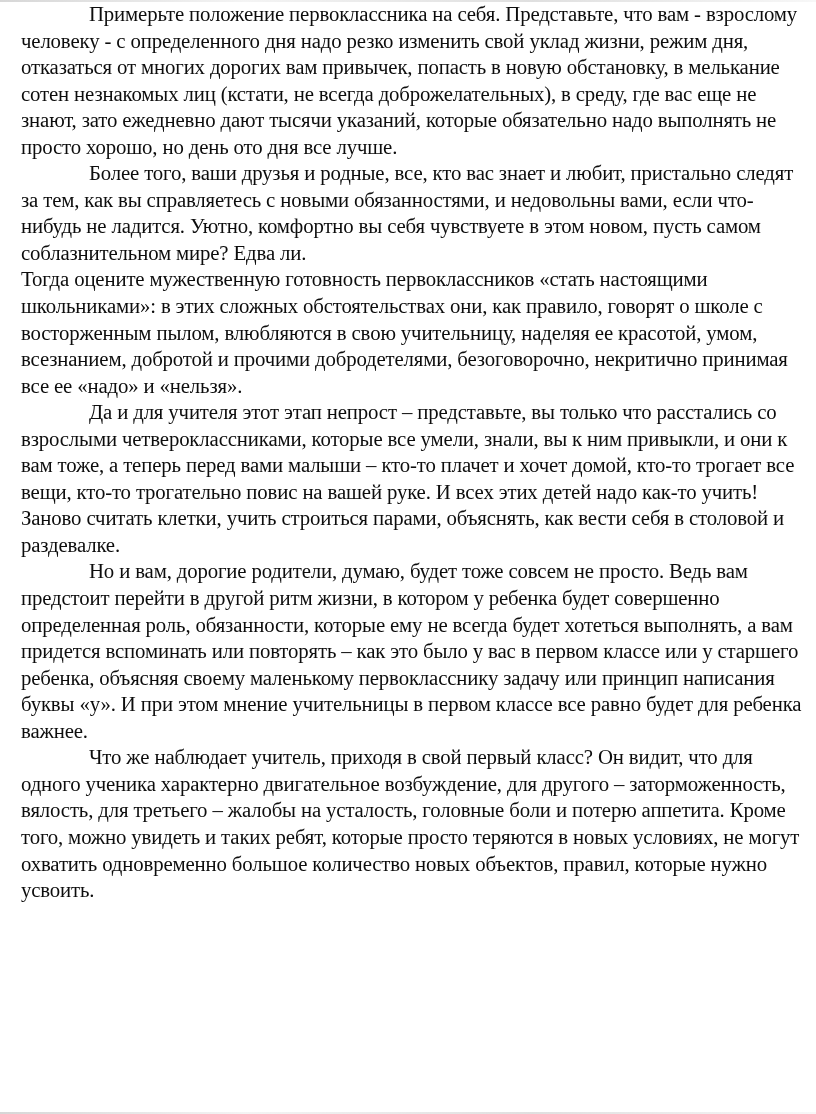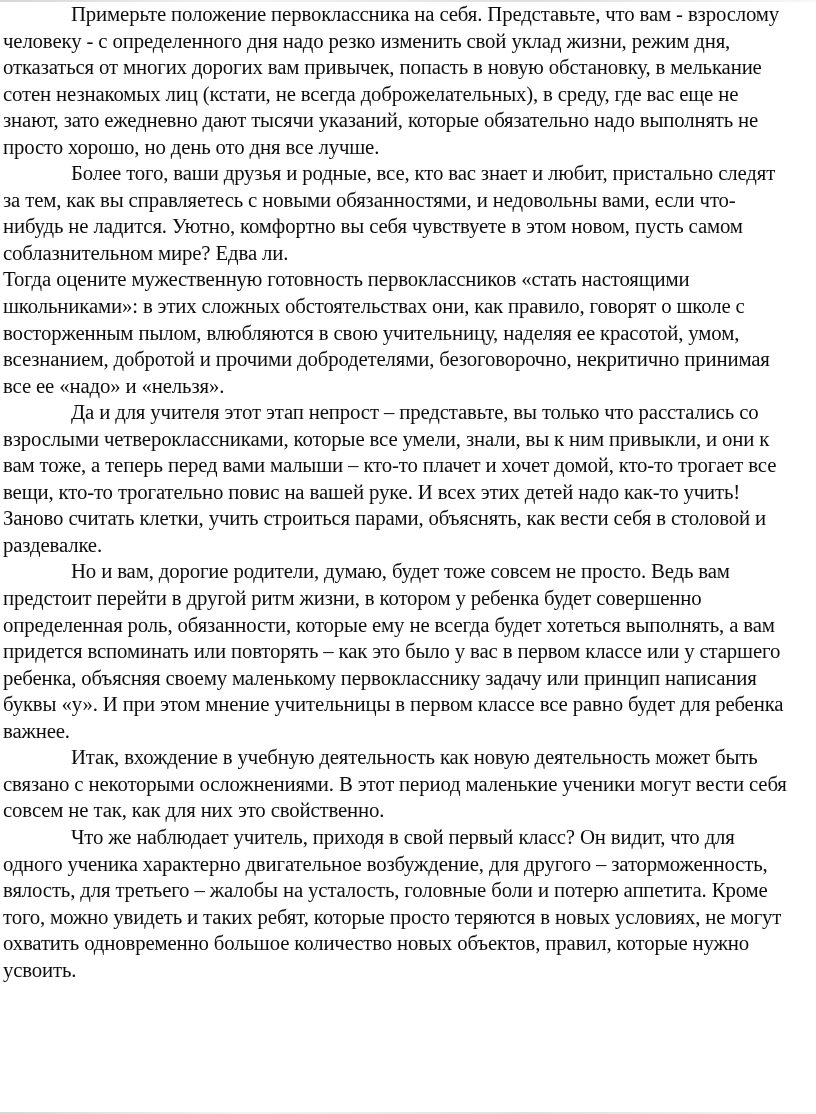--- a/index.html
+++ b/index.html
@@ -24,21 +24,21 @@
       rgba(180,180,180,0.15) 30%,
       rgba(150,150,150,0.30) 65%,
       rgba(190,190,190,0.12) 100%);
     pointer-events: none;
   }
   .scan-edge.top { top: 0; }
   .scan-edge.bottom { bottom: 0; }
   .text-body {
     position: absolute;
     top: 1px;
-    left: 3px;
+    left: 21px;
     width: 787px;
     font-family: "Liberation Serif", "DejaVu Serif", serif;
     font-size: 20.8px;
     line-height: 26.55px;
     letter-spacing: -0.15px;
     color: #0d0d0d;
     text-align: left;
   }
   .text-body p {
     margin: 0;
@@ -53,18 +53,17 @@
 
 <div class="page">
   <div class="scan-edge top"></div>
 
   <div class="text-body">
     <p class="indent">Примерьте положение первоклассника на себя. Представьте, что вам - взрослому человеку - с определенного дня надо резко изменить свой уклад жизни, режим дня, отказаться от многих дорогих вам привычек, попасть в новую обстановку, в мелькание сотен незнакомых лиц (кстати, не всегда доброжелательных), в среду, где вас еще не знают, зато ежедневно дают тысячи указаний, которые обязательно надо выполнять не просто хорошо, но день ото дня все лучше.</p>
     <p class="indent">Более того, ваши друзья и родные, все, кто вас знает и любит, пристально следят за тем, как вы справляетесь с новыми обязанностями, и недовольны вами, если что-нибудь не ладится. Уютно, комфортно вы себя чувствуете в этом новом, пусть самом соблазнительном мире? Едва ли.</p>
     <p>Тогда оцените мужественную готовность первоклассников «стать настоящими школьниками»: в этих сложных обстоятельствах они, как правило, говорят о школе с восторженным пылом, влюбляются в свою учительницу, наделяя ее красотой, умом, всезнанием, добротой и прочими добродетелями, безоговорочно, некритично принимая все ее «надо» и «нельзя».</p>
     <p class="indent">Да и для учителя этот этап непрост – представьте, вы только что расстались со взрослыми четвероклассниками, которые все умели, знали, вы к ним привыкли, и они к вам тоже, а теперь перед вами малыши – кто-то плачет и хочет домой, кто-то трогает все вещи, кто-то трогательно повис на вашей руке. И всех этих детей надо как-то учить! Заново считать клетки, учить строиться парами, объяснять, как вести себя в столовой и раздевалке.</p>
     <p class="indent">Но и вам, дорогие родители, думаю, будет тоже совсем не просто. Ведь вам предстоит перейти в другой ритм жизни, в котором у ребенка будет совершенно определенная роль, обязанности, которые ему не всегда будет хотеться выполнять, а вам придется вспоминать или повторять – как это было у вас в первом классе или у старшего ребенка, объясняя своему маленькому первокласснику задачу или принцип написания буквы «у». И при этом мнение учительницы в первом классе все равно будет для ребенка важнее.</p>
-    <p class="indent">Итак, вхождение в учебную деятельность как новую деятельность может быть связано с некоторыми осложнениями. В этот период маленькие ученики могут вести себя совсем не так, как для них это свойственно.</p>
     <p class="indent">Что же наблюдает учитель, приходя в свой первый класс? Он видит, что для одного ученика характерно двигательное возбуждение, для другого – заторможенность, вялость, для третьего – жалобы на усталость, головные боли и потерю аппетита. Кроме того, можно увидеть и таких ребят, которые просто теряются в новых условиях, не могут охватить одновременно большое количество новых объектов, правил, которые нужно усвоить.</p>
   </div>
 
   <div class="scan-edge bottom"></div>
 </div>
 
 </body></html>

